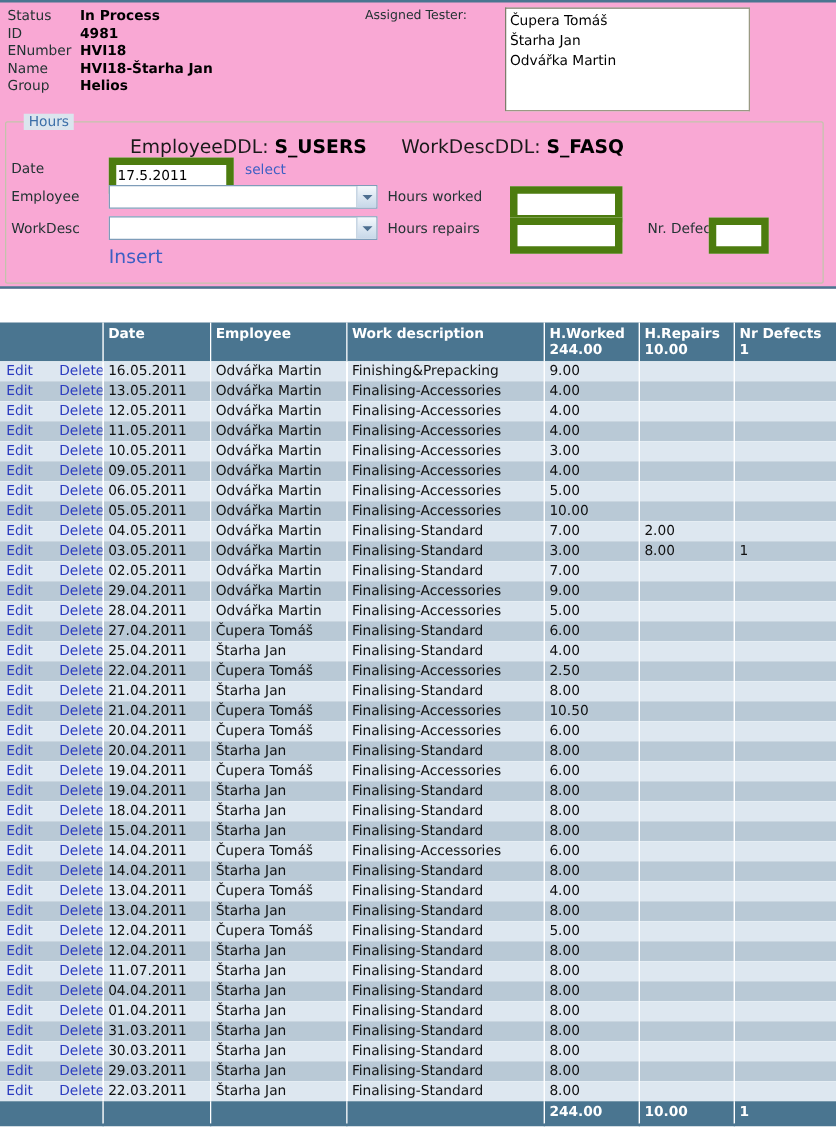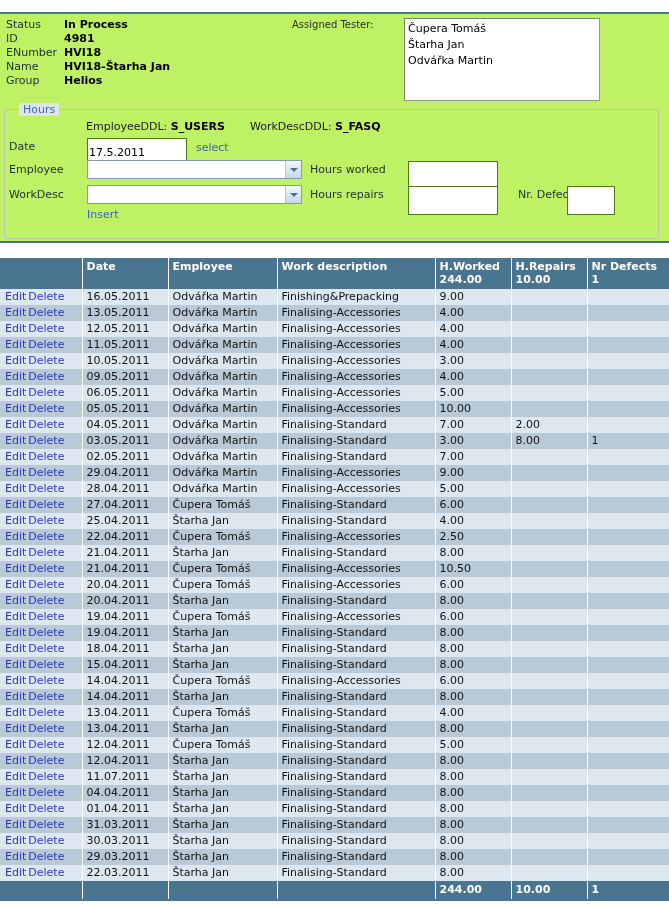--- a/index.html
+++ b/index.html
@@ -11,24 +11,23 @@
     font-size: 11px;
     color: #1a1a1a;
     overflow: hidden;
   }
 
   
   #top-panel {
     position: absolute;
     left: 0; top: 0;
     width: 669px; height: 231px;
-    background: #bef264;
+    background: #f9a8d4;
     border-top: 2px solid #4a7590;
     border-bottom: 2px solid #4a7590;
-    margin-top: 12px;
   }
 
   .info-grid {
     position: absolute;
     left: 6px; top: 4px;
     width: 290px;
   }
   .info-row { height: 14px; line-height: 14px; white-space: nowrap; }
   .info-label {
     display: inline-block; width: 58px;
@@ -67,43 +66,43 @@
     position: absolute;
     left: 14px; top: -7px;
     padding: 0 4px;
     background: #dbe5ee;
     color: #3b6ea8;
     font-size: 11px;
   }
 
   .ddl-info {
     position: absolute;
-    left: 81px; top: 10px;
-    font-size: 11px; color: #1a1a1a;
+    left: 99px; top: 10px;
+    font-size: 15px; color: #1a1a1a;
     white-space: nowrap;
   }
   .ddl-info b { color: #000; }
   .ddl-info .gap { display: inline-block; width: 18px; }
 
   .frow { position: absolute; left: 0; width: 100%; height: 22px; }
   .frow-date     { top: 27px; }
   .frow-employee { top: 50px; }
   .frow-workdesc { top: 75px; }
 
   .flabel {
     position: absolute;
     left: 4px; top: 3px;
     width: 74px;
     font-size: 11px; color: #233;
   }
 
   .txt {
     position: absolute;
     background: #ffffff;
-    border: 1px solid #4d7c0f;
+    border: 6px solid #4d7c0f;
     height: 29px;
     font-family: "DejaVu Sans", "Liberation Sans", sans-serif;
     font-size: 11px;
     color: #000;
     padding: 0 1px;
     line-height: 15px;
   }
   #date-input { left: 82px; top: 1px; width: 100px; }
   #select-link {
     position: absolute; left: 191px; top: 4px;
@@ -139,21 +138,21 @@
   #lbl-hours-worked { left: 305px; top: 3px; }
   #lbl-hours-repairs { left: 305px; top: 3px; }
   #lbl-nr-defects { left: 513px; top: 3px; }
 
   #hours-worked-input  { left: 403px; top: 1px; width: 90px; }
   #hours-repairs-input { left: 403px; top: 1px; width: 90px; }
   #nr-defects-input    { left: 562px; top: 1px; width: 48px; }
 
   #insert-link {
     position: absolute; left: 82px; top: 98px;
-    color: #3b5fc4; font-size: 11px; text-decoration: none; cursor: pointer;
+    color: #3b5fc4; font-size: 15px; text-decoration: none; cursor: pointer;
   }
 
   
   #grid-wrap {
     position: absolute;
     left: 0; top: 258px;
     width: 669px;
   }
   table#grid {
     border-collapse: collapse;
@@ -196,21 +195,21 @@
   #grid tbody tr.even td { background: #b9c9d6; }
 
   td.cmd { padding-left: 0; }
   td.cmd a {
     color: #2b3bbf;
     text-decoration: none;
     font-size: 11px;
     cursor: pointer;
   }
   td.cmd a.edit   { margin-left: 1px; }
-  td.cmd a.delete { margin-left: 2px; }
+  td.cmd a.delete { margin-left: 21px; }
 
   #grid tfoot td {
     background: #4a7590;
     color: #ffffff;
     font-weight: bold;
     height: 18px;
     line-height: 18px;
     padding: 0 0 0 4px;
     border-right: 1px solid #ffffff;
     font-size: 11px;

